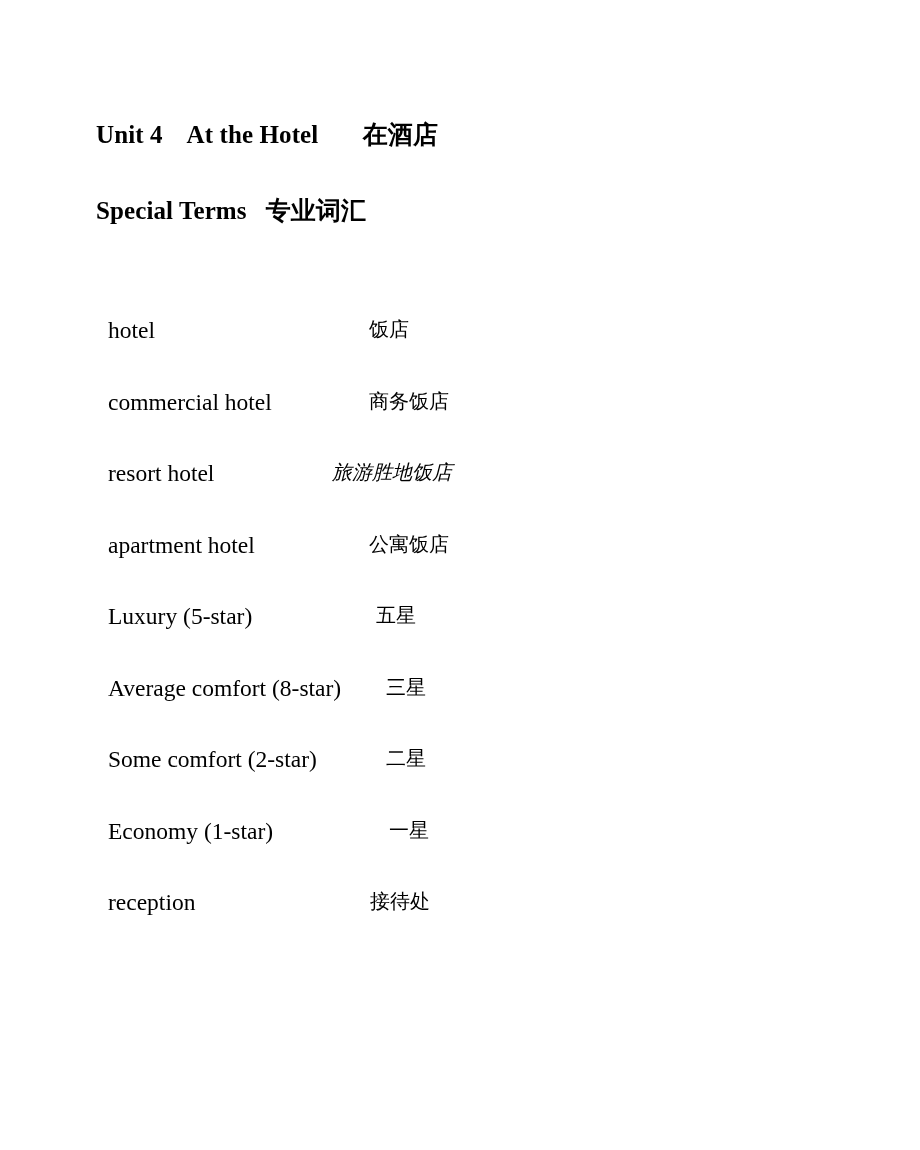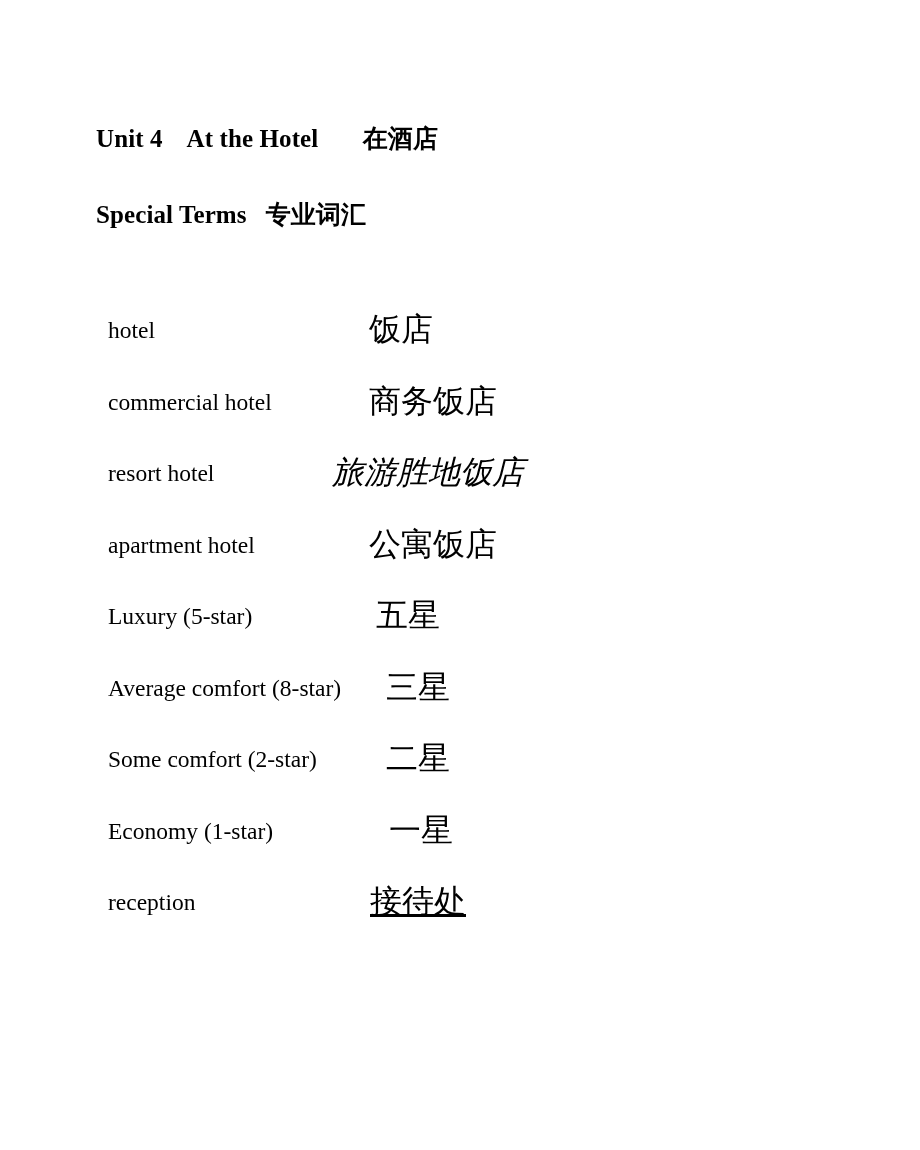--- a/index.html
+++ b/index.html
@@ -26,21 +26,21 @@
     height: 1150px;
     background: #ffffff;
   }
 
   
   .heading {
     position: absolute;
     left: 96px;
     font-weight: bold;
     font-size: 25px;
-    line-height: 38px;
+    line-height: 30px;
     white-space: pre;
     letter-spacing: 0.1px;
   }
   .heading .cn {
     font-family: "DejaVu Sans", "Liberation Sans", sans-serif;
     font-weight: bold;
     font-size: 25px;
   }
 
   #heading-unit  { top: 120px; }
@@ -63,21 +63,21 @@
     position: absolute;
     left: 0;
     top: 0;
     font-size: 23.5px;
     line-height: 28px;
     white-space: pre;
   }
   .term-cn {
     position: absolute;
     top: -1px;
-    font-size: 32px;
+    font-size: 20px;
     line-height: 28px;
     font-family: "DejaVu Sans", "Liberation Sans", sans-serif;
     white-space: pre;
   }
 </style>
 </head>
 <body>
 
 <div class="page">
 
@@ -87,16 +87,16 @@
 
   <div class="vocab-list" id="vocab-list">
       <div class="vocab-row"><span class="term-en">hotel</span><span class="term-cn" style="left: 261px;">饭店</span></div>
       <div class="vocab-row"><span class="term-en">commercial hotel</span><span class="term-cn" style="left: 261px;">商务饭店</span></div>
       <div class="vocab-row"><span class="term-en">resort hotel</span><span class="term-cn" style="left: 224px; font-style: italic;">旅游胜地饭店</span></div>
       <div class="vocab-row"><span class="term-en">apartment hotel</span><span class="term-cn" style="left: 261px;">公寓饭店</span></div>
       <div class="vocab-row"><span class="term-en">Luxury (5-star)</span><span class="term-cn" style="left: 268px;">五星</span></div>
       <div class="vocab-row"><span class="term-en">Average comfort (8-star)</span><span class="term-cn" style="left: 278px;">三星</span></div>
       <div class="vocab-row"><span class="term-en">Some comfort (2-star)</span><span class="term-cn" style="left: 278px;">二星</span></div>
       <div class="vocab-row"><span class="term-en">Economy (1-star)</span><span class="term-cn" style="left: 281px;">一星</span></div>
-      <div class="vocab-row"><span class="term-en">reception</span><span class="term-cn" style="left: 262px; text-decoration: underline;">接待处</span></div>
+      <div class="vocab-row"><span class="term-en">reception</span><span class="term-cn" style="left: 262px;">接待处</span></div>
     </div>
 
 </div>
 
 </body></html>

